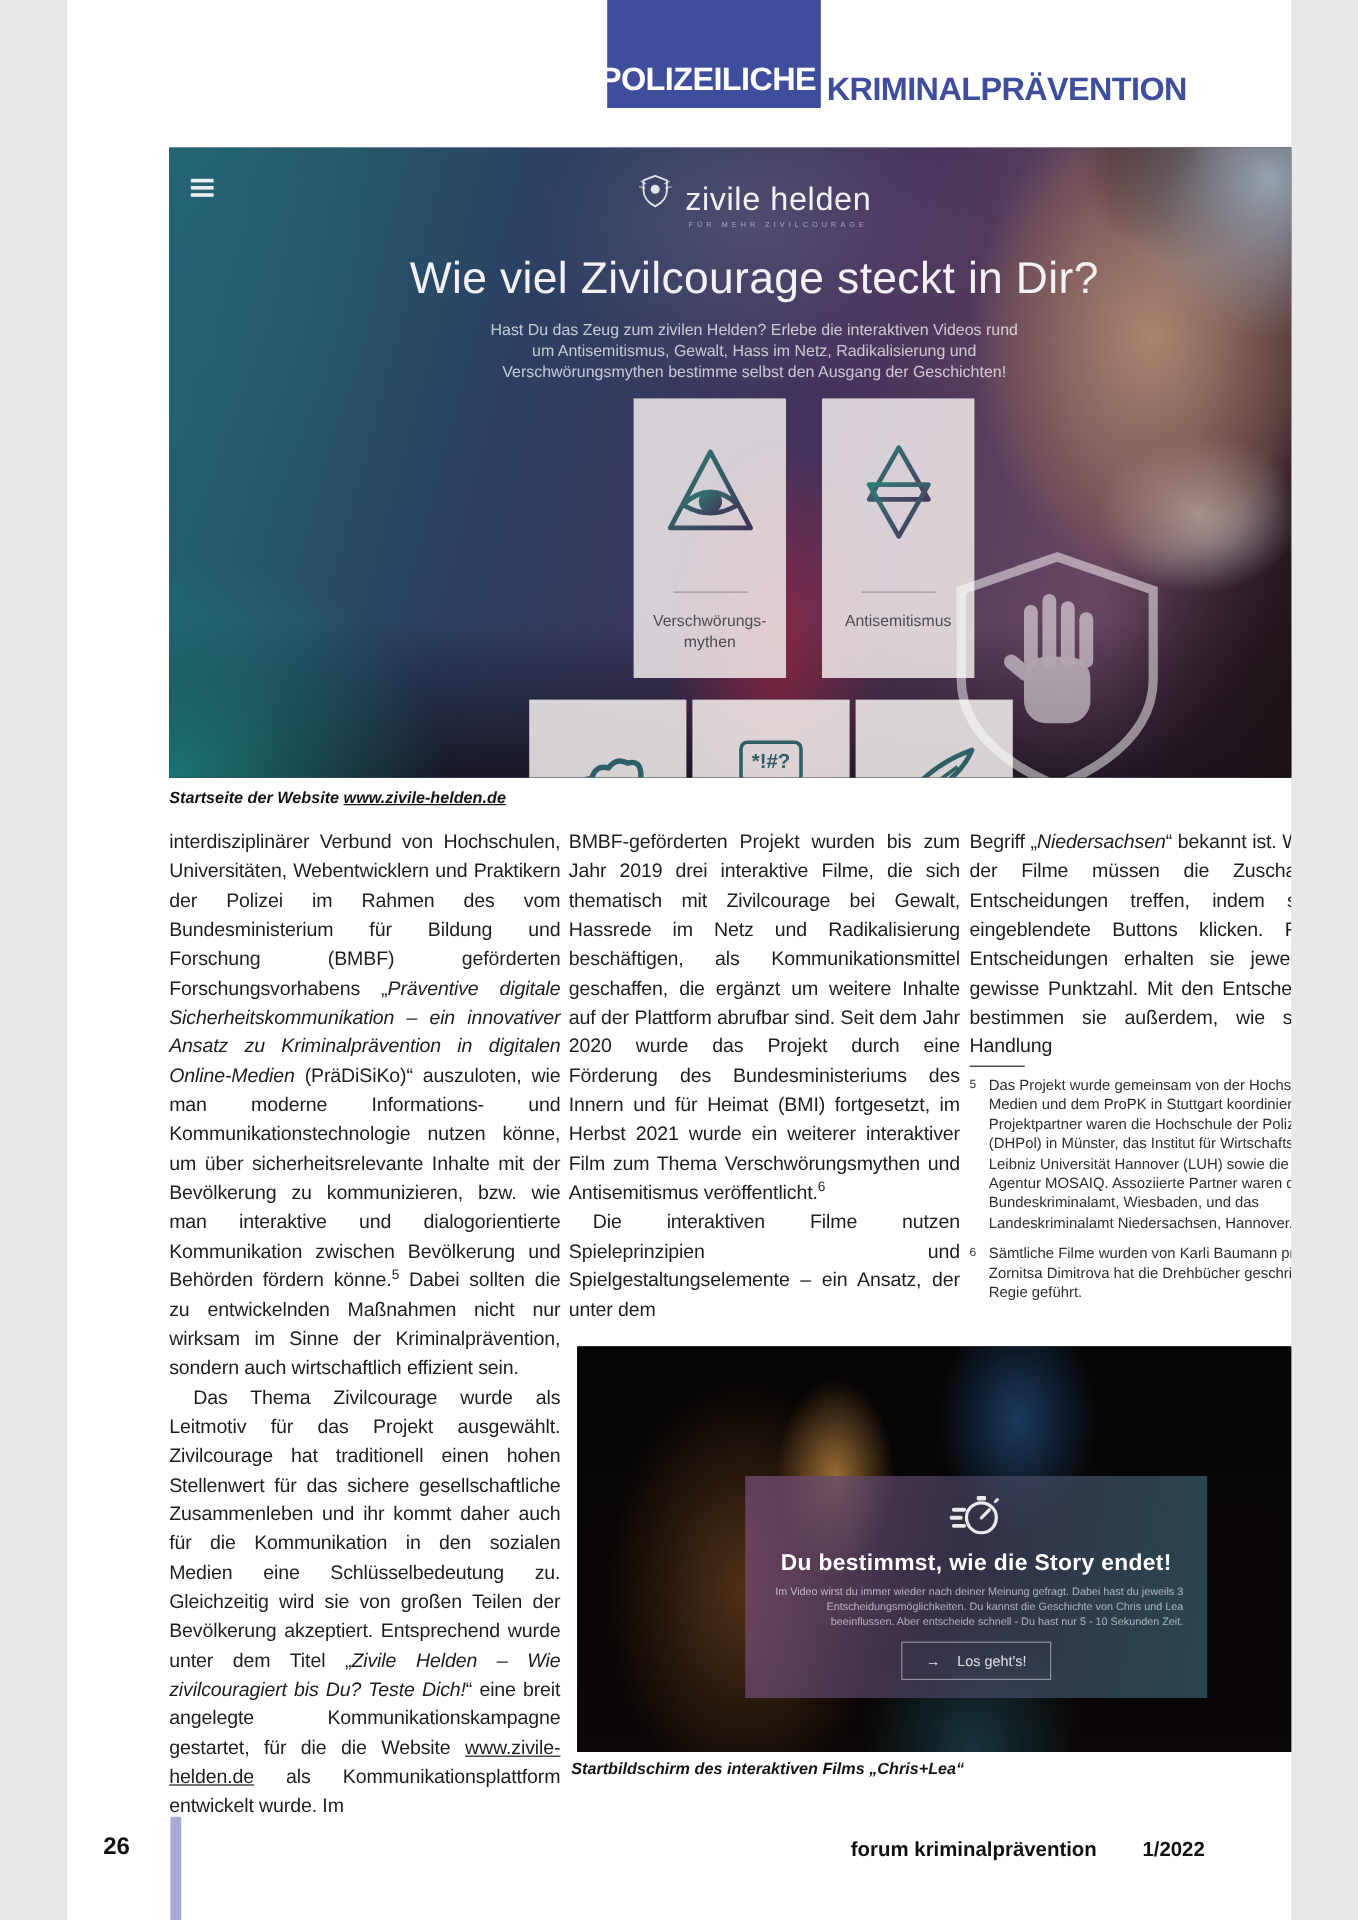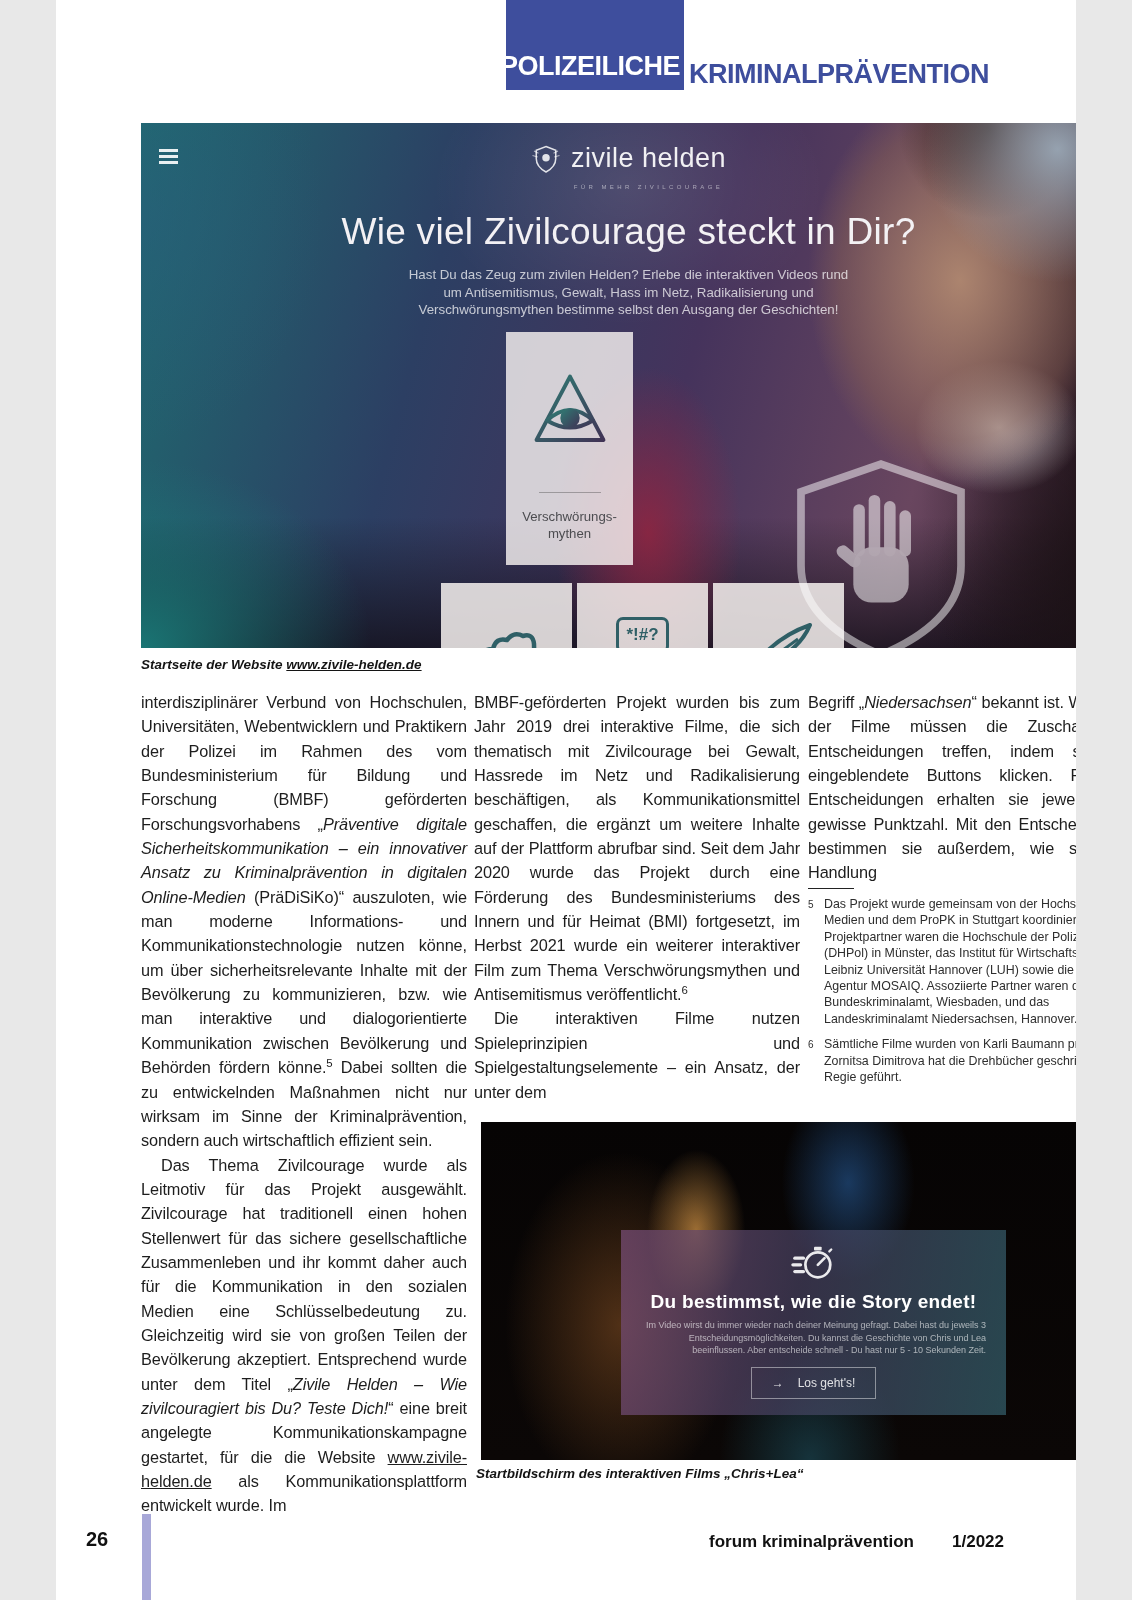--- a/index.html
+++ b/index.html
@@ -26,30 +26,30 @@
           radial-gradient(ellipse 280px 200px at 50% 12%, rgba(255,255,255,0.10), rgba(0,0,0,0) 70%),
           radial-gradient(ellipse 320px 260px at 0% 100%, rgba(26,122,120,0.95), rgba(0,0,0,0) 72%),
           radial-gradient(ellipse 260px 320px at 0% 18%, rgba(42,92,124,0.55), rgba(0,0,0,0) 70%),
           radial-gradient(ellipse 240px 260px at 100% 88%, rgba(28,18,22,0.95), rgba(0,0,0,0) 75%),
           linear-gradient(to left, rgba(24,13,17,0.95), rgba(24,13,17,0.55) 5%, rgba(0,0,0,0) 20%),
           linear-gradient(to top, rgba(18,14,24,0.8), rgba(0,0,0,0) 25%),
           linear-gradient(105deg,#1f6b70 0%,#2c3f63 30%,#45335c 55%,#69465f 78%,#3a2436 100%);}
   .menu-icon{position:absolute;left:18px;top:26px;cursor:pointer;}
   .menu-icon span{display:block;width:19px;height:2.5px;background:rgba(255,255,255,0.9);margin-bottom:3.5px;}
   .logo{position:absolute;left:0;right:0;top:20px;display:flex;flex-direction:column;align-items:center;}
-  .logo-row{display:flex;align-items:flex-start;gap:10px;}
+  .logo-row{display:flex;align-items:flex-end;gap:10px;}
   .logo-text{font-size:27px;font-weight:300;letter-spacing:0.5px;color:rgba(255,255,255,0.92);}
   .logo-tagline{font-size:6px;letter-spacing:3.4px;color:rgba(255,255,255,0.5);margin-top:3px;margin-left:40px;}
   .hero-headline{position:absolute;top:88px;left:0;right:0;text-align:center;font-size:37px;
                  font-weight:300;color:#f3f1f4;letter-spacing:0.3px;}
   .hero-sub{position:absolute;top:143px;left:50%;transform:translateX(-50%);width:452px;text-align:center;
             font-size:13.3px;line-height:17.5px;font-weight:300;color:rgba(255,255,255,0.72);}
   .cards{position:absolute;left:365px;top:209px;display:flex;gap:8px;}
   .card{width:127px;height:233px;background:rgba(247,242,240,0.82);display:flex;flex-direction:column;
-        align-items:center;cursor:pointer;}
+        align-items:center;cursor:pointer;margin-left:22px;}
   .card svg{margin-top:34px;}
   .card-div{width:62px;border-top:1px solid rgba(70,70,70,0.4);margin-top:34px;}
   .card-label{margin-top:15px;font-size:13.2px;color:#4c4c50;text-align:center;white-space:pre-line;line-height:17px;}
   .cards2{position:absolute;left:300px;top:460px;display:flex;gap:5px;}
   .card2{width:131px;height:120px;background:rgba(247,242,240,0.85);display:flex;justify-content:center;}
   .bubble{margin-top:34px;align-self:flex-start;border:3.5px solid #2f5f66;border-radius:7px;
           padding:5px 7px;font-weight:bold;color:#2f5f66;font-size:17px;height:fit-content;}
   .hand-shield{position:absolute;left:645px;top:335px;opacity:0.55;}
 
   
@@ -139,20 +139,36 @@
             </linearGradient>
               </defs>
             <path d="M50 12 L88 84 H12 Z" fill="none" stroke="url(#g1)" stroke-width="4.5" stroke-linejoin="round"></path>
             <path d="M24 62 Q50 38 76 62 Q50 78 24 62 Z" fill="none" stroke="url(#g1)" stroke-width="4.5" stroke-linejoin="round"></path>
             <circle cx="50" cy="59" r="11" fill="url(#g1)"></circle>
           </svg>
         </span>
         <div class="card-div"></div>
         <div class="card-label" style="white-space: pre-line;">Verschwörungs-
 mythen</div>
+      </div>
+      <div class="card">
+        <span>
+          <svg width="88" height="88" viewBox="0 0 100 100">
+            <defs>
+                <linearGradient id="g2" x1="0" y1="0" x2="1" y2="1">
+              <stop offset="0" stop-color="#2f7d74"></stop>
+                  <stop offset="1" stop-color="#4d3660"></stop>
+            </linearGradient>
+              </defs>
+            <path d="M50 8 L78 57 H22 Z" fill="none" stroke="url(#g2)" stroke-width="4.5" stroke-linejoin="round"></path>
+            <path d="M50 92 L22 43 H78 Z" fill="none" stroke="url(#g2)" stroke-width="4.5" stroke-linejoin="round"></path>
+          </svg>
+        </span>
+        <div class="card-div"></div>
+        <div class="card-label" style="white-space: pre-line;">Antisemitismus</div>
       </div>
     </div>
 
     <div class="cards2">
       <div class="card2">
         <span style="margin-top:30px;">
           <svg width="72" height="80" viewBox="0 0 72 80">
             <path d="M10 78 V48 Q10 36 22 36 Q25 24 36 27 Q43 18 52 23 Q62 20 63 31 L64 78" fill="none" stroke="#2f5f66" stroke-width="4.5" stroke-linecap="round" stroke-linejoin="round"></path>
             <path d="M24 52 Q30 44 36 52 M40 52 Q46 44 52 52" fill="none" stroke="#2f5f66" stroke-width="4" stroke-linecap="round"></path>
           </svg>

